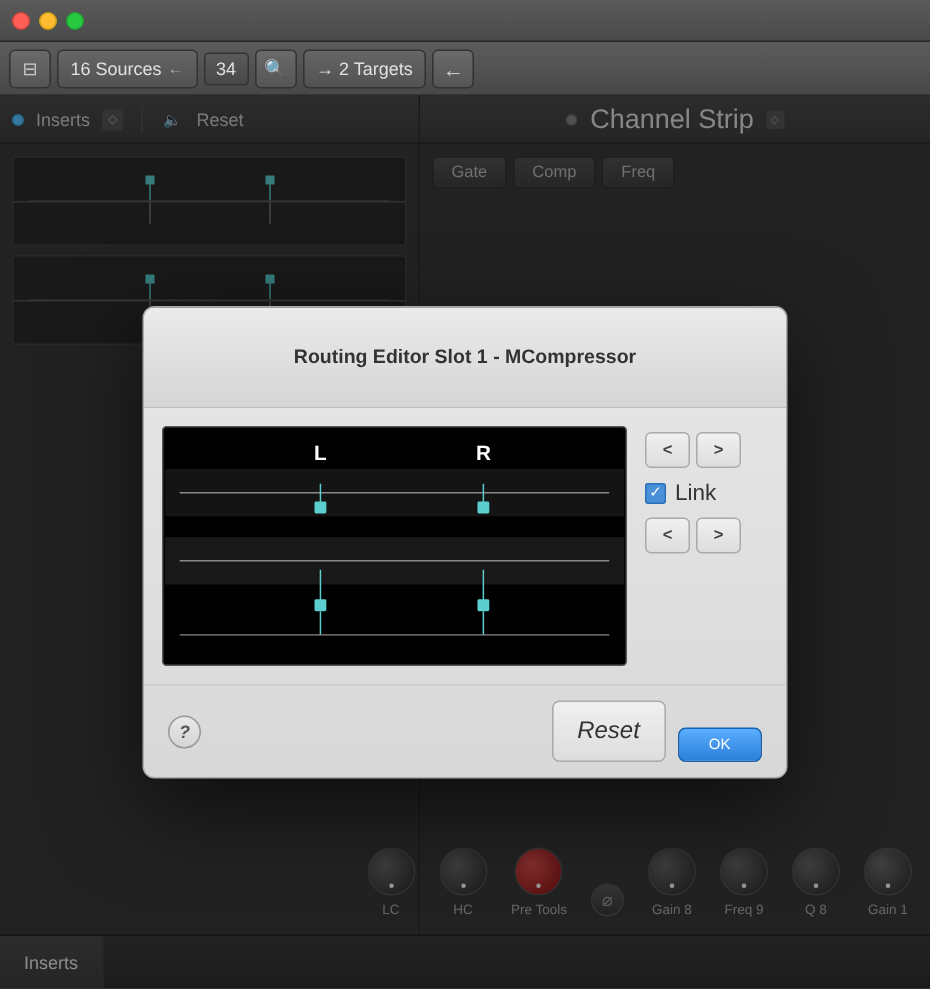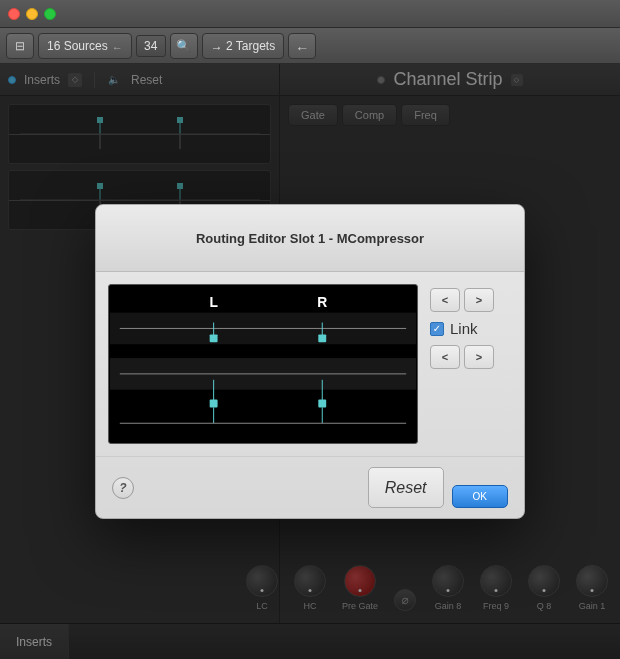--- a/index.html
+++ b/index.html
@@ -588,21 +588,21 @@
       <div class="knob-group">
         <div class="knob">
             <div class="knob-dot"></div>
           </div>
         <span class="knob-label">HC</span>
       </div>
       <div class="knob-group">
         <div class="knob red">
             <div class="knob-dot"></div>
           </div>
-        <span class="knob-label">Pre Gate</span>
+        <span class="knob-label">Pre Tools</span>
       </div>
       <div class="phase-btn">
         <span>⌀</span>
       </div>
       <div class="knob-group">
         <div class="knob">
             <div class="knob-dot"></div>
           </div>
         <span class="knob-label">Gain 8</span>
       </div>

